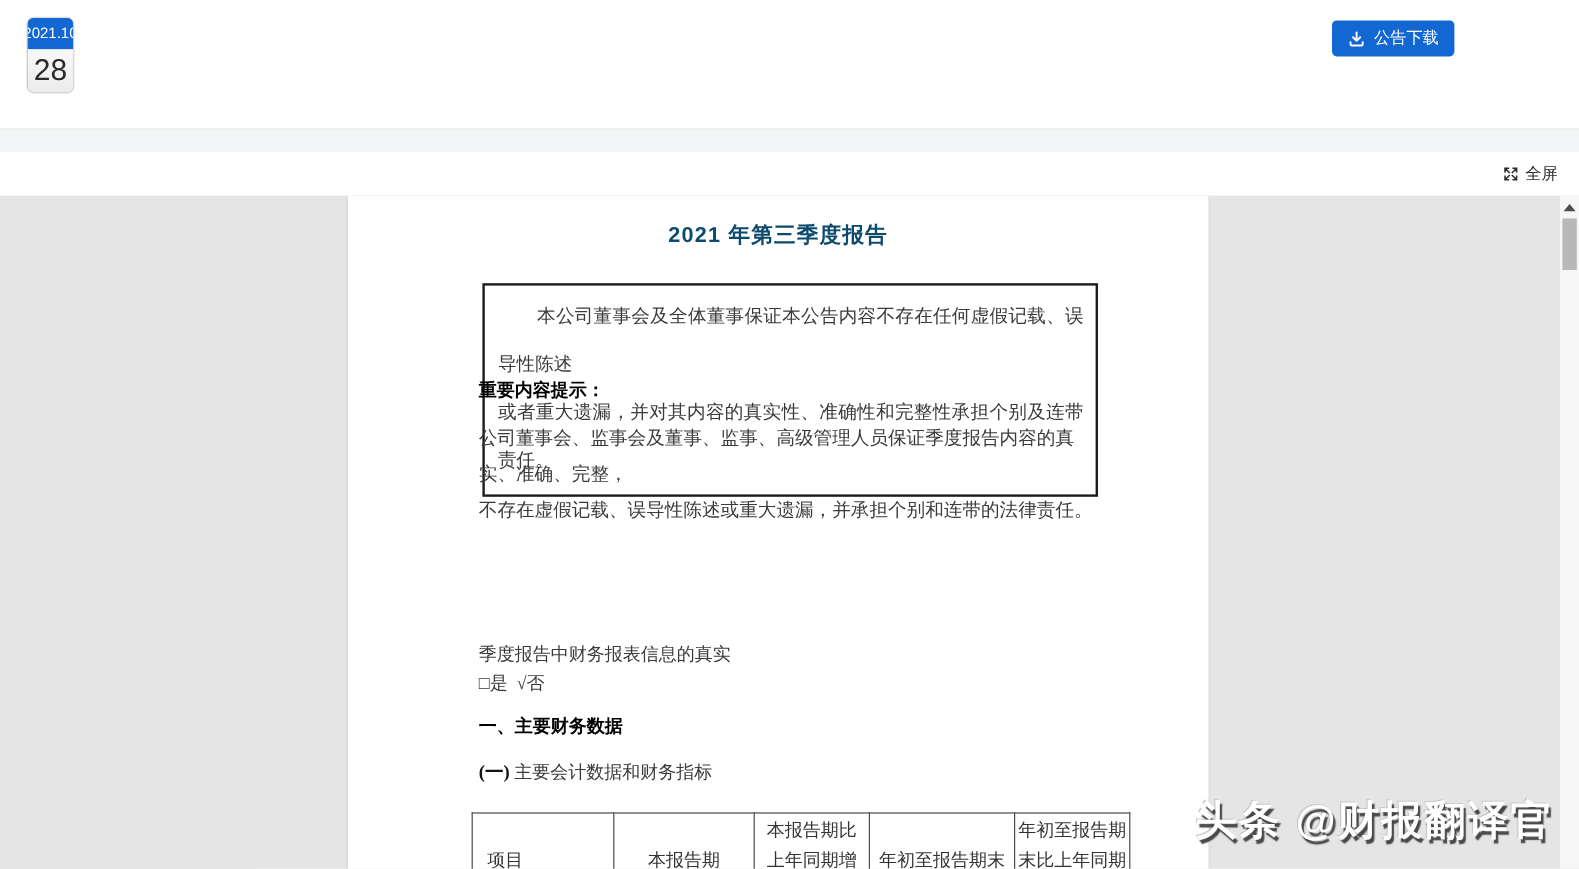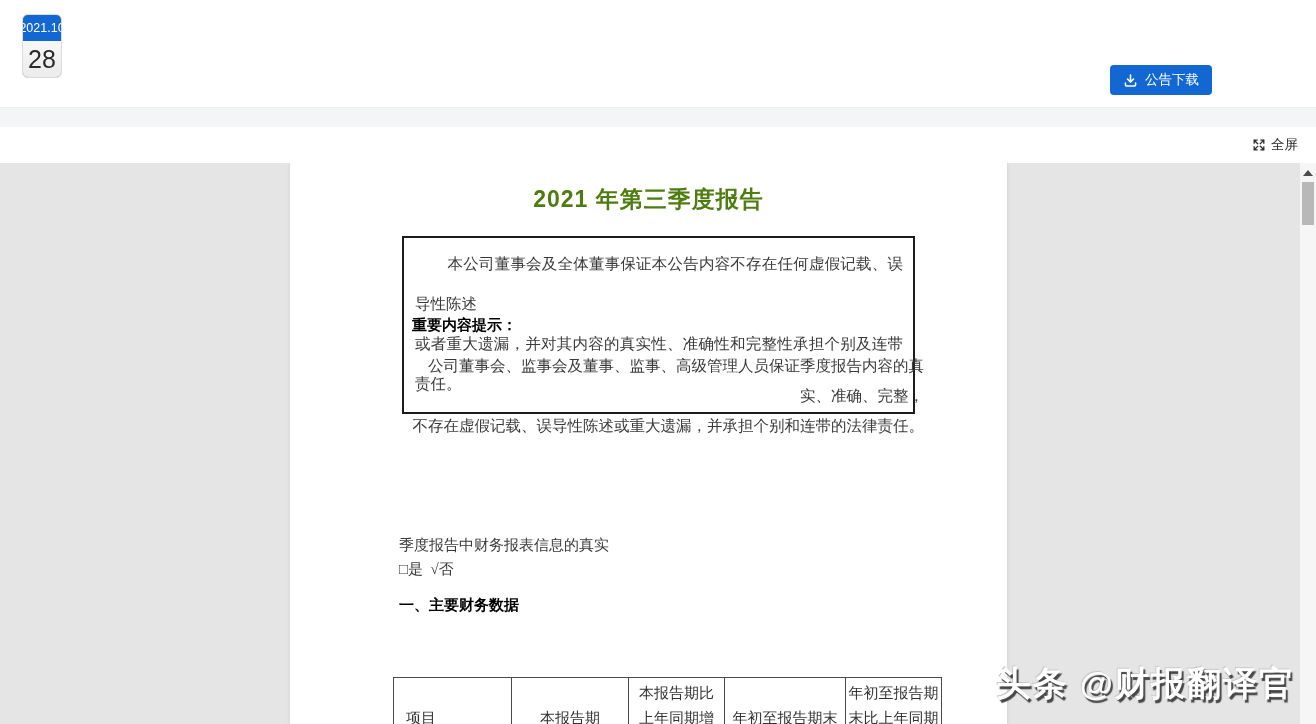--- a/index.html
+++ b/index.html
@@ -10,45 +10,45 @@
   .top-header { position: absolute; left: 0; top: 0; width: 1316px; height: 107px; background: #fff; }
   .date-badge { position: absolute; left: 22px; top: 14px; width: 40px; height: 64px;
     border-radius: 6px; overflow: hidden; border: 1px solid #dcdcdc; background: #a3a3a3; }
   .date-month { height: 26px; background: #1367d2; color: #fff; font-size: 12.5px;
     display: flex; align-items: center; justify-content: center; }
   .date-day { height: 37px; background: linear-gradient(#f8f8f8, #ebebeb); color: #2a2a2a;
     font-size: 25px; font-weight: normal; display: flex; align-items: center; justify-content: center; }
   .page-title { position: absolute; left: 123px; top: 54px; font-size: 18px; font-weight: bold; color: #0e0e0e; }
   .download-btn { position: absolute; right: 104px; top: 17px; height: 30px; padding: 0 13px;
     background: #1367d2; border: none; border-radius: 4px; color: #fff; font-size: 13.5px;
-    display: flex; align-items: center; gap: 7px; cursor: pointer; font-family: inherit; margin-top: 48px; }
+    display: flex; align-items: center; gap: 7px; cursor: pointer; font-family: inherit; }
   .download-btn svg { display: block; }
 
   
   .gray-band { position: absolute; left: 0; top: 107px; width: 1316px; height: 20px;
     background: #f4f5f7; border-top: 1px solid #ececec; }
   .viewer-toolbar { position: absolute; left: 0; top: 127px; width: 1316px; height: 36px; background: #fff; }
   .fullscreen-ctl { position: absolute; right: 18px; top: 8px; height: 20px;
     display: flex; align-items: center; gap: 5px; font-size: 13.5px; color: #2c2c2c; cursor: pointer; justify-content: center; }
 
   
   .viewer { position: absolute; left: 0; top: 163px; width: 1316px; height: 561px;
     background: #e5e5e5; overflow: hidden; }
   .doc-page { position: absolute; left: 290px; top: 0; width: 717px; height: 720px;
     background: #fff; box-shadow: 0 0 4px rgba(0,0,0,.10); }
 
   
   .doc-serif { font-family: "Liberation Serif", "DejaVu Serif", serif; color: #3a3a3a; }
-  .pre { white-space: pre-line; text-align: right; }
+  .pre { white-space: pre-line; }
   .doc-title { position: absolute; left: 0; top: 21px; width: 100%; text-align: center;
-    font-size: 23px; font-weight: bold; color: #4d7c0f; letter-spacing: 1px; }
+    font-size: 18px; font-weight: bold; color: #0c4a6e; letter-spacing: 1px; }
   .doc-box { position: absolute; left: 112px; top: 73px; width: 513px;
     border: 2px solid #1c1c1c; padding: 6px 10px 8px 11px;
     font-size: 15.5px; line-height: 40px; text-align: justify; text-indent: 2.1em; }
-  .imp-heading { position: absolute; left: 122px; top: 153px; font-size: 15px; font-weight: bold; color: #000; }
+  .imp-heading { position: absolute; left: 109px; top: 153px; font-size: 15px; font-weight: bold; color: #000; }
   .para-board { position: absolute; left: 109px; top: 188px; width: 525px;
     font-size: 15.5px; line-height: 30px; }
   .para-persons { position: absolute; left: 109px; top: 278px; width: 525px;
     font-size: 15.5px; line-height: 30px; }
   .audit-q { position: absolute; left: 109px; top: 373px; font-size: 15px; }
   .audit-a { position: absolute; left: 109px; top: 397px; font-size: 15px; white-space: pre; }
   .sec-heading { position: absolute; left: 109px; top: 433px; font-size: 15px; font-weight: bold; color: #000; }
   .subsec { position: absolute; left: 109px; top: 470px; font-size: 15px; }
   .subsec .pfx { font-weight: bold; color: #111; font-size: 15.5px; }
   .unit-note { position: absolute; left: 103px; top: 493px; width: 538px; text-align: right;
@@ -126,20 +126,24 @@
 
     <div class="para-board doc-serif pre">公司董事会、监事会及董事、监事、高级管理人员保证季度报告内容的真实、准确、完整，
 不存在虚假记载、误导性陈述或重大遗漏，并承担个别和连带的法律责任。</div>
 
 
     <div class="audit-q doc-serif">季度报告中财务报表信息的真实</div>
     <div class="audit-a doc-serif">□是  √否</div>
 
     <div class="sec-heading">一、主要财务数据</div>
 
+    <div class="subsec doc-serif">
+      <span class="pfx">(一)</span>
+      <span>主要会计数据和财务指标</span>
+    </div>
 
 
     <table class="fin-table">
       <tbody>
           <tr>
         <td class="c1">项目</td>
         <td class="c2">本报告期</td>
         <td class="c3">本报告期比
 上年同期增</td>
         <td class="c4">年初至报告期末</td>

